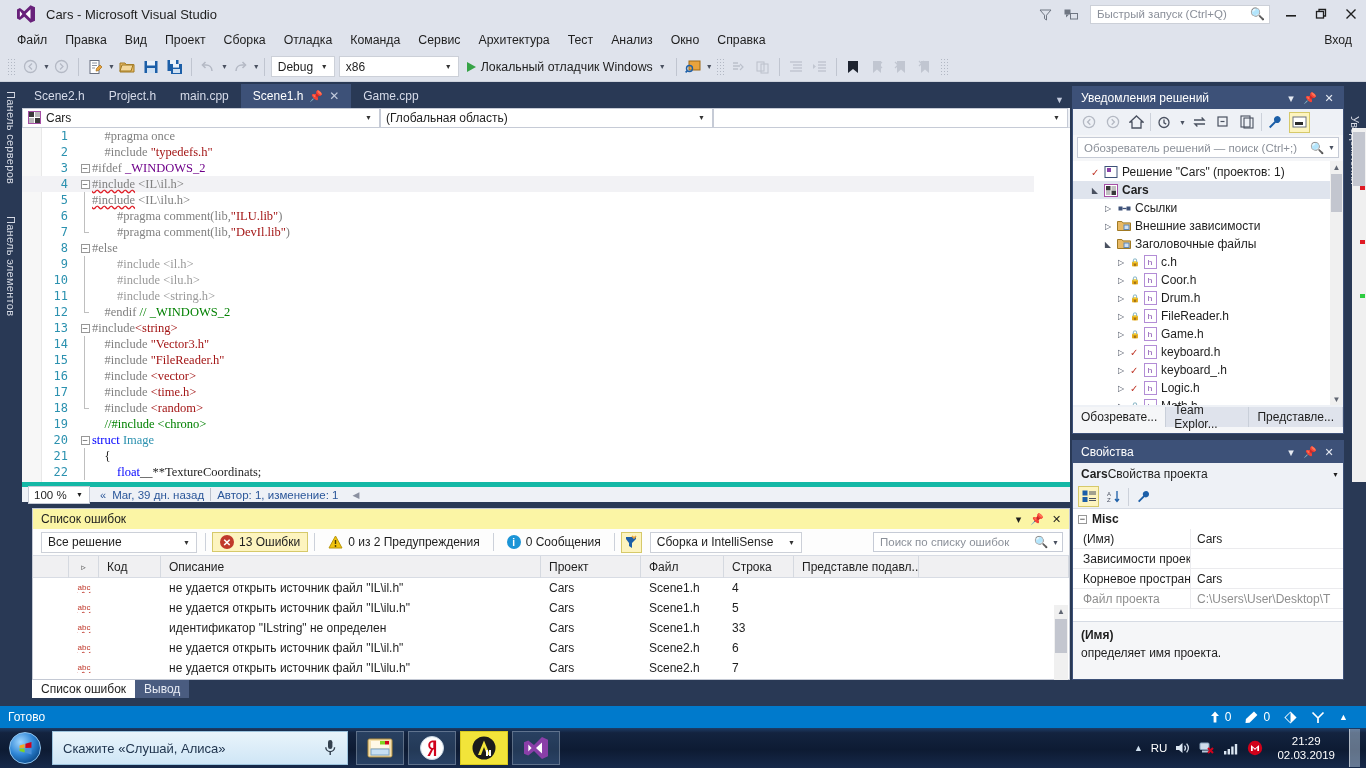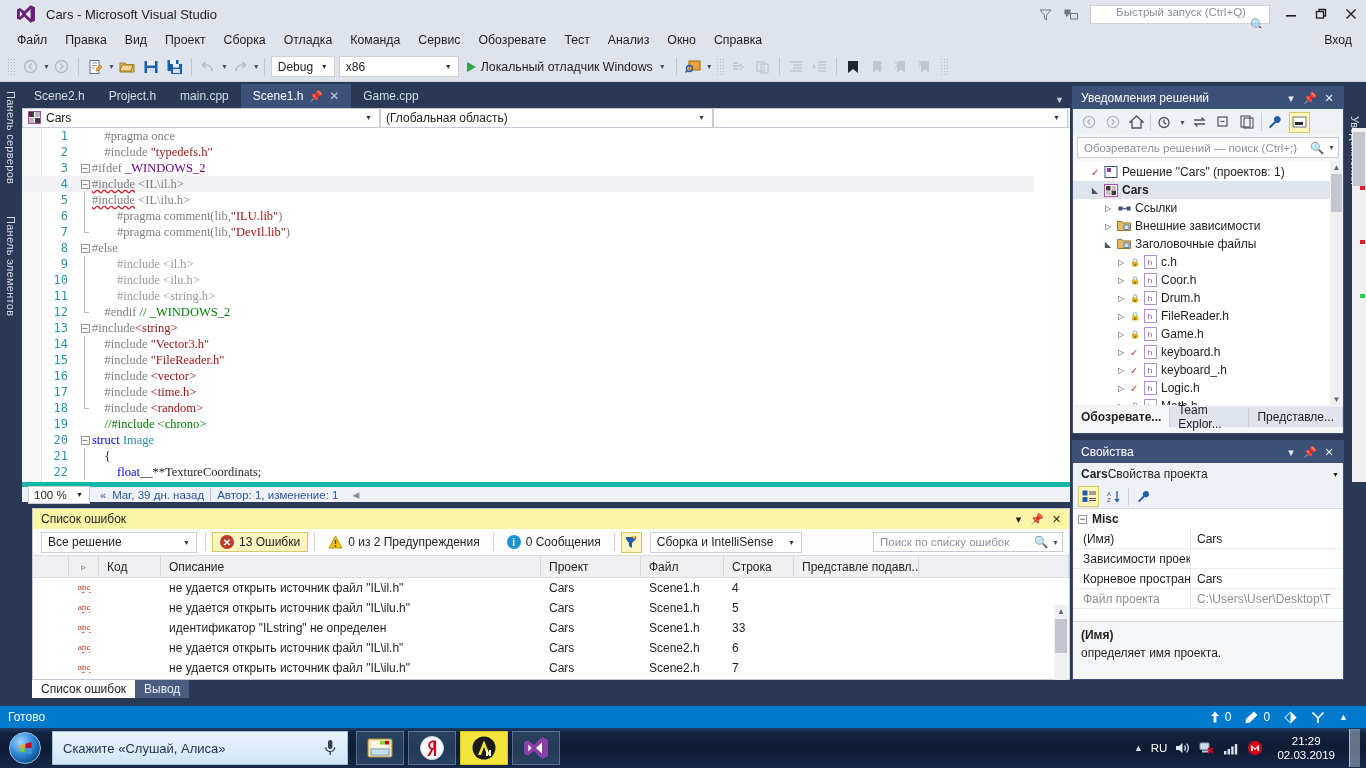--- a/index.html
+++ b/index.html
@@ -18,21 +18,21 @@
     position:absolute; left:0; top:0; width:1366px; height:28px;
     background:#dfe3ec; display:flex; align-items:center;
   }
   .vs-logo { width:20px; height:20px; margin-left:16px; margin-right:10px; }
   .title-text { font-size:13px; color:#1e1e1e; }
   .tb-right { margin-left:auto; display:flex; align-items:center; height:28px; }
   .tb-icon { width:26px; height:24px; display:flex; align-items:center; justify-content:center; color:#6f7682; }
   .quick-launch {
     width:180px; height:19px; background:#fff; border:1px solid #ccd0d8;
     display:flex; align-items:center; padding:0 4px 0 6px; margin:0 6px;
-    font-size:11.5px; color:#8a8f99;flex-direction:column;
+    font-size:11.5px; color:#8a8f99;
   }
   .ql-mag { margin-left:auto; color:#5a5f69; font-size:12px; }
   .wbtn { width:30px; height:28px; display:flex; align-items:center; justify-content:center; color:#1e1e1e; font-size:13px; }
 
   
   .menubar {
     position:absolute; left:0; top:28px; width:1366px; height:24px;
     background:#dfe3ec; display:flex; align-items:center; padding-left:8px;
   }
   .menu-item { padding:3px 9px; font-size:12.3px; color:#1e1e1e; cursor:default; }
@@ -218,21 +218,21 @@
   .ficon { width:14px;height:14px; display:flex;align-items:center;justify-content:center; font-size:9px; }
   .hfile { width:13px;height:14px; border:1px solid #b38dd6; color:#7a3fa8; background:#fff;
            font-size:8px; display:flex; align-items:center; justify-content:center; }
   .lockico { color:#2f9fd0; font-size:9px; width:9px; }
   .chk { color:#c0392b; font-size:10px; width:9px; }
   .tree-scroll { position:absolute; right:0; top:0; width:13px; height:244px; background:#f0f0f0; }
   .tree-thumb { position:absolute; right:1px; top:2px; width:11px; height:40px; background:#c3c6cf; }
   .sol-tabs { height:22px; background:#eef1f6; display:flex; align-items:flex-end; }
   .stab { height:20px; padding:0 8px; font-size:12px; display:flex; align-items:center;
           background:#dfe3ec; color:#1e1e1e; border-right:1px solid #c9cfd9; }
-  .stab.active { background:#f5f6f8;font-weight:bold; }
+  .stab.active { background:#f5f6f8; }
 
   
   .props {
     position:absolute; left:1072px; top:440px; width:272px; height:240px;
     background:#f5f6f8; border:1px solid #3d5178;
   }
   .prop-obj { height:22px; background:#eef1f6; display:flex; align-items:center;
               padding:0 4px 0 8px; font-size:12px; }
   .prop-obj .carr { margin-left:auto; font-size:7px; }
   .prop-toolbar { height:24px; background:#eef1f6; display:flex; align-items:center; gap:4px;
@@ -339,21 +339,21 @@
 
   <div class="menubar">
     <div class="menu-item">Файл</div>
     <div class="menu-item">Правка</div>
     <div class="menu-item">Вид</div>
     <div class="menu-item">Проект</div>
     <div class="menu-item">Сборка</div>
     <div class="menu-item">Отладка</div>
     <div class="menu-item">Команда</div>
     <div class="menu-item">Сервис</div>
-    <div class="menu-item">Обозревате</div>
+    <div class="menu-item">Архитектура</div>
     <div class="menu-item">Тест</div>
     <div class="menu-item">Анализ</div>
     <div class="menu-item">Окно</div>
     <div class="menu-item">Справка</div>
     <div class="menu-right">Вход</div>
   </div>
 
   <div class="toolbar">
     <div class="grip"></div>
     <div class="tbtn dis">

